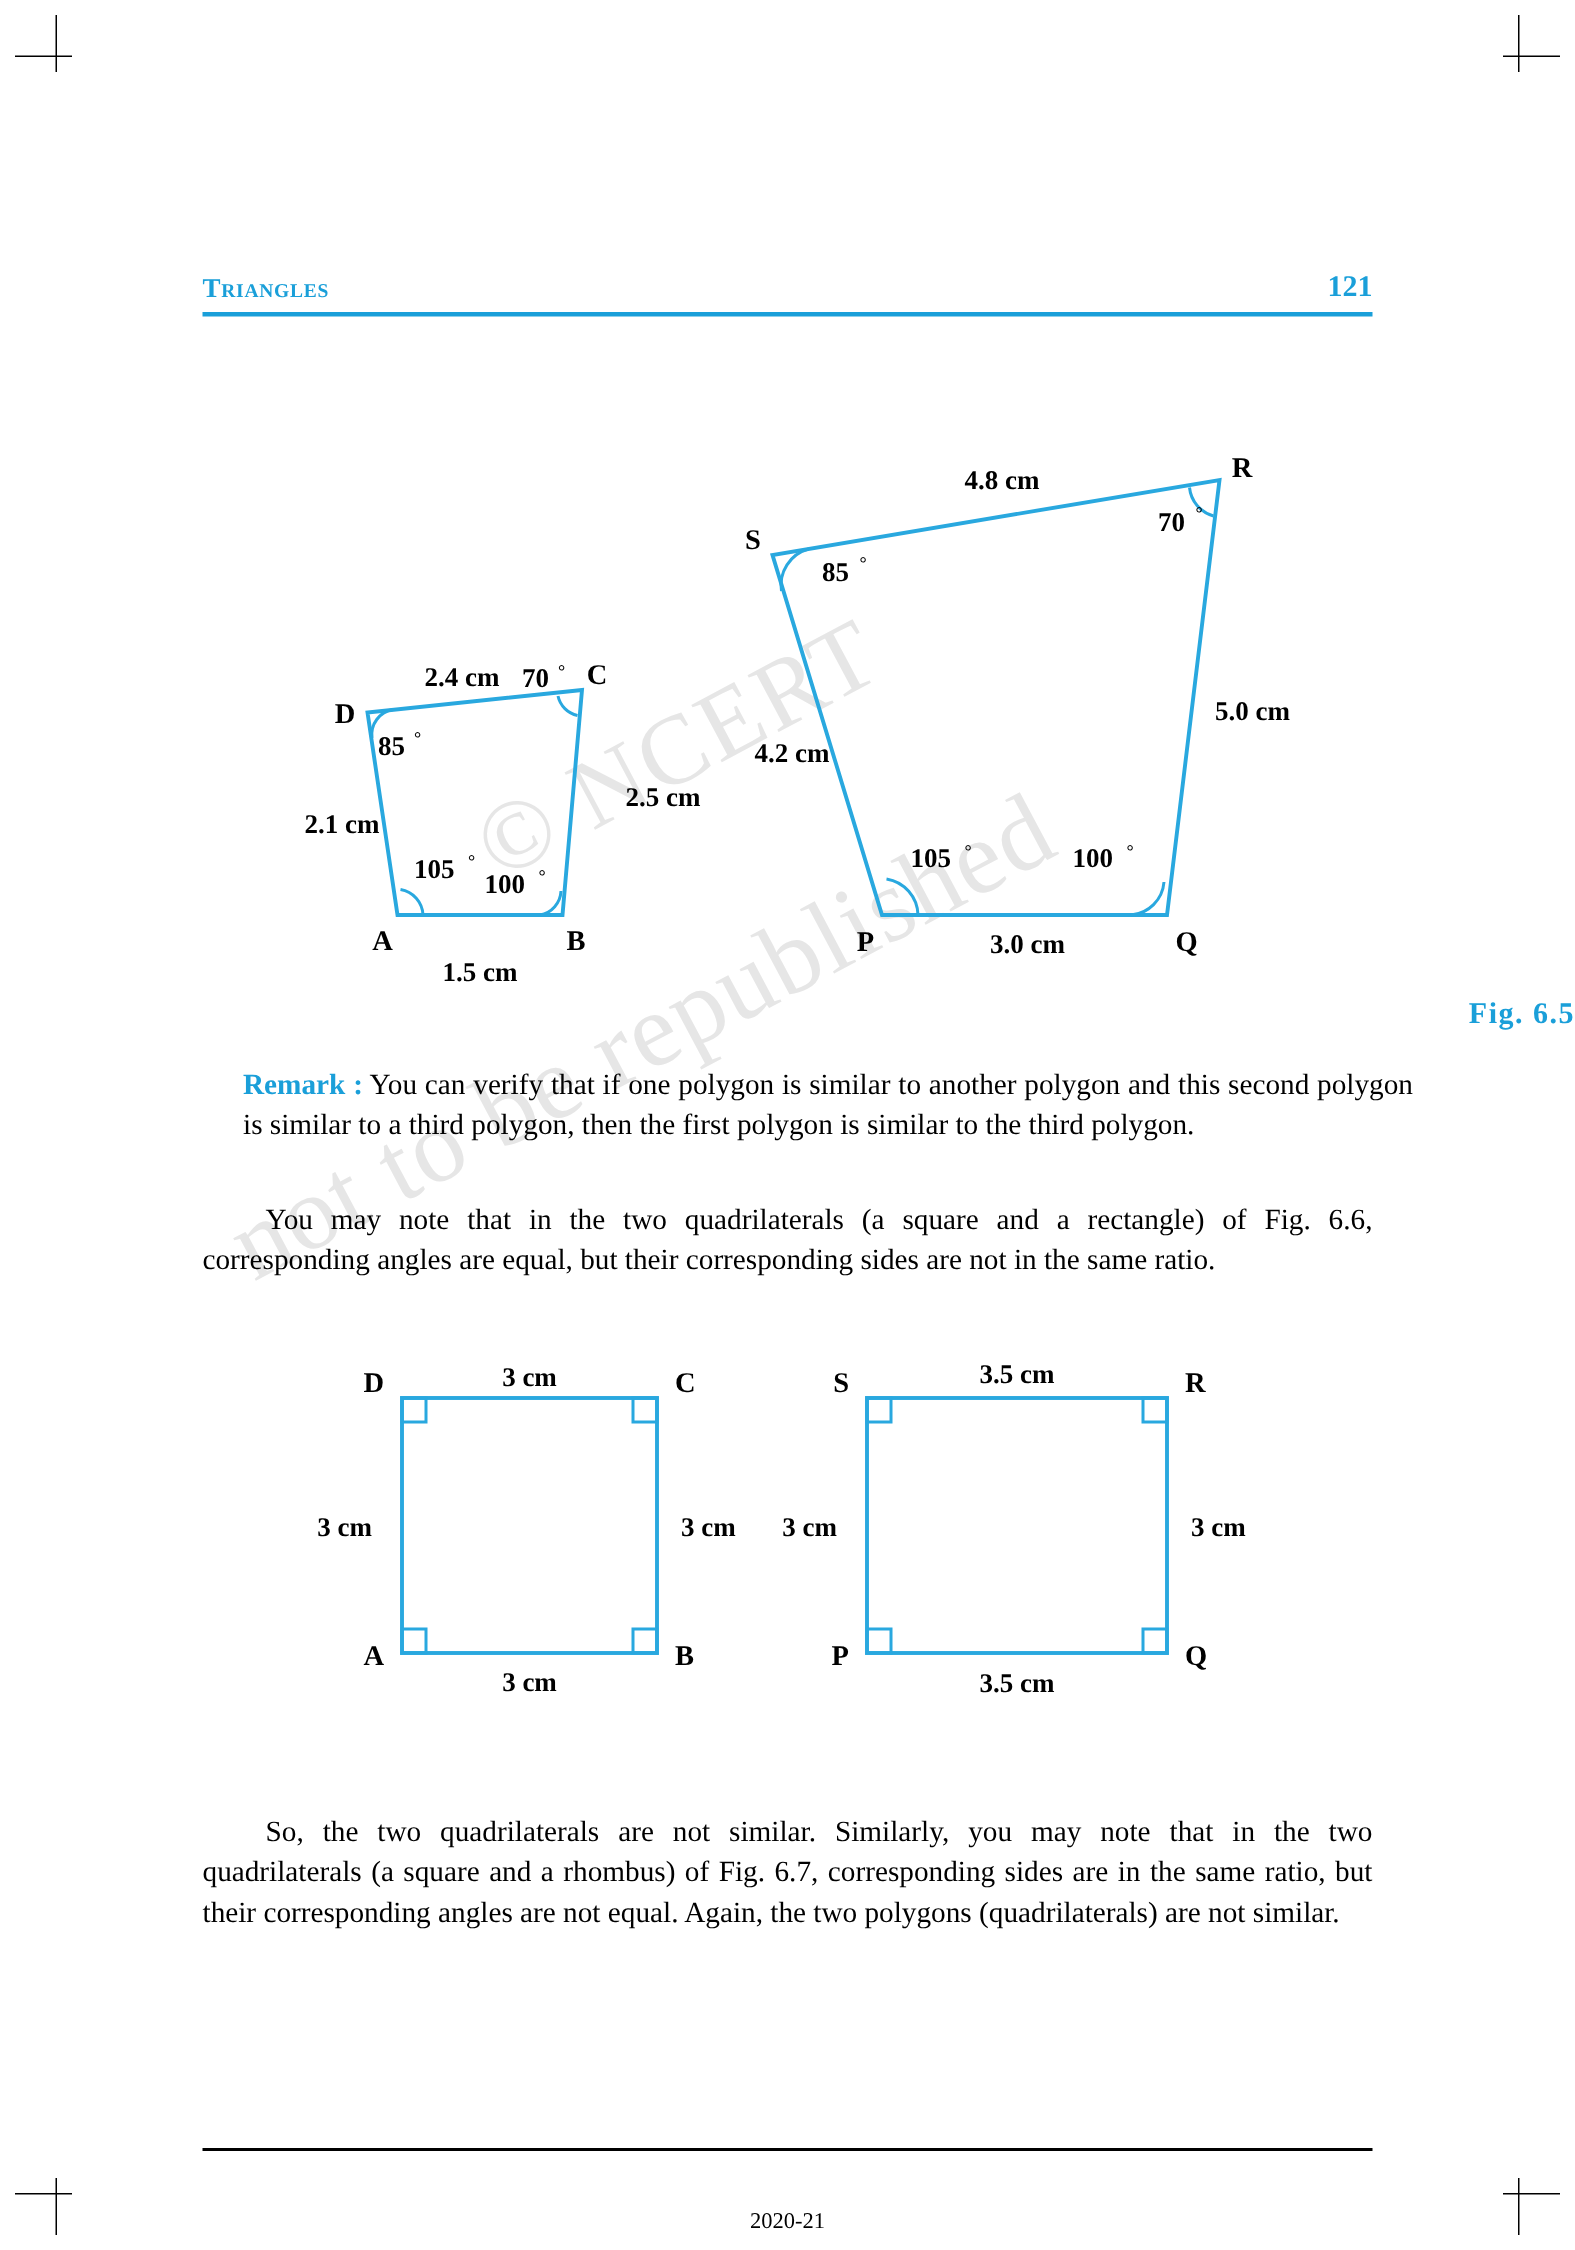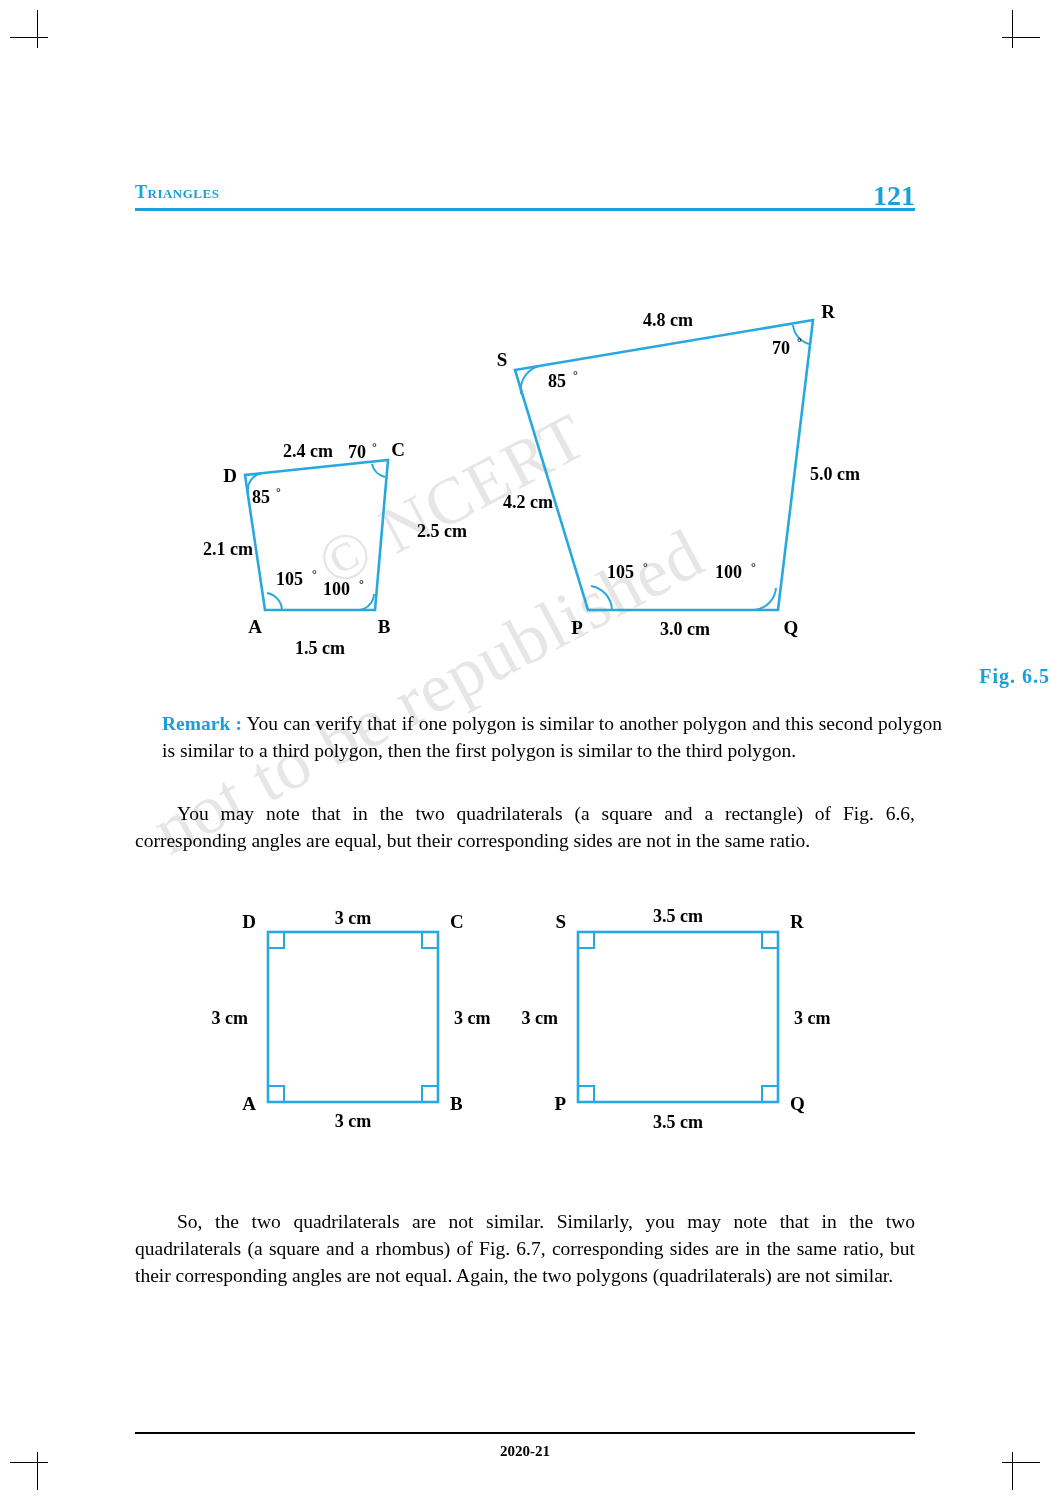--- a/index.html
+++ b/index.html
@@ -72,21 +72,21 @@
     font-size: 18px;
     font-variant: small-caps;
     font-weight: bold;
     letter-spacing: 0.5px;
   }
   .header .hdr-page {
     position: absolute;
     right: 0;
     top: -2px;
     color: #1a9fd9;
-    font-size: 28px;
+    font-size: 20px;
     font-weight: bold;
   }
   .header .hdr-rule {
     position: absolute;
     left: 0;
     top: 26px;
     width: 780px;
     height: 3px;
     background: #1a9fd9;
   }
@@ -110,25 +110,25 @@
     text-align: right;
     color: #1a9fd9;
     font-weight: bold;
     font-size: 20px;
     letter-spacing: 1px;
   }
 
   .footer {
     position: absolute;
     left: 0;
-    top: 1443px;
+    top: 1473px;
     width: 1050px;
     text-align: center;
     font-size: 15px;
-    font-weight: bold;
+    font-weight: normal;
   }
   .footer-rule {
     position: absolute;
     left: 135px;
     top: 1432px;
     width: 780px;
     height: 2px;
     background: #000;
   }
 

